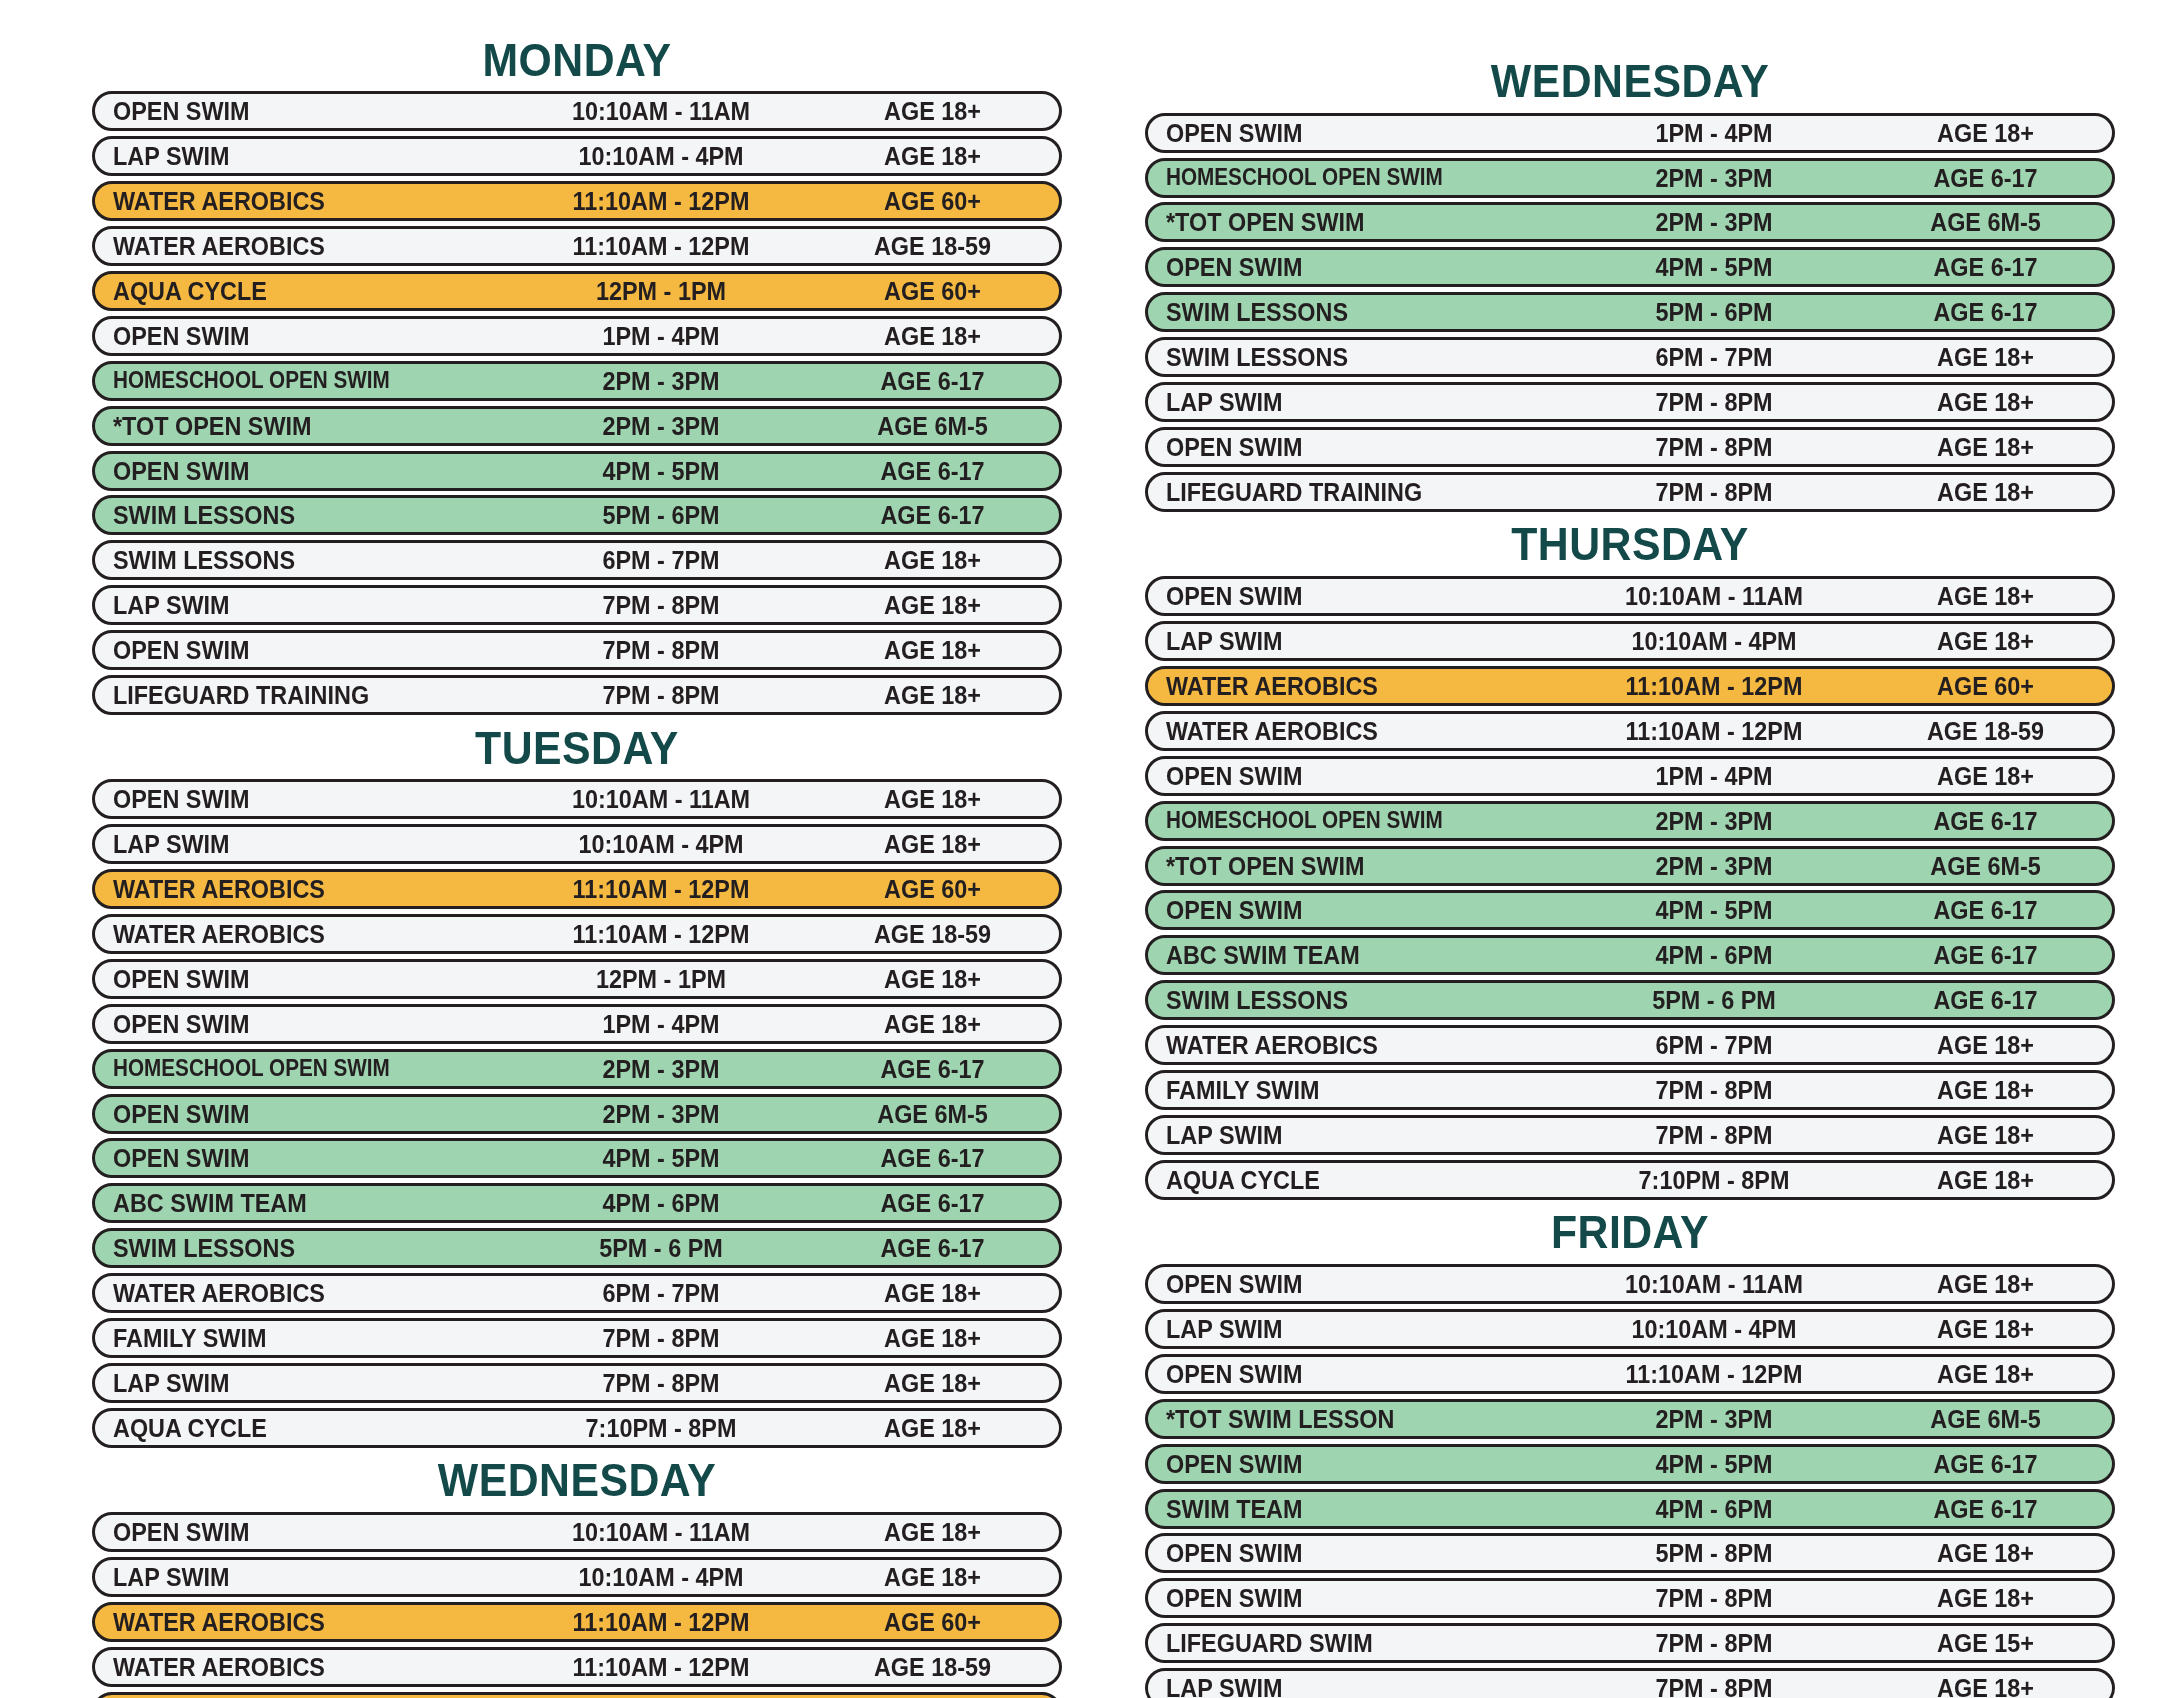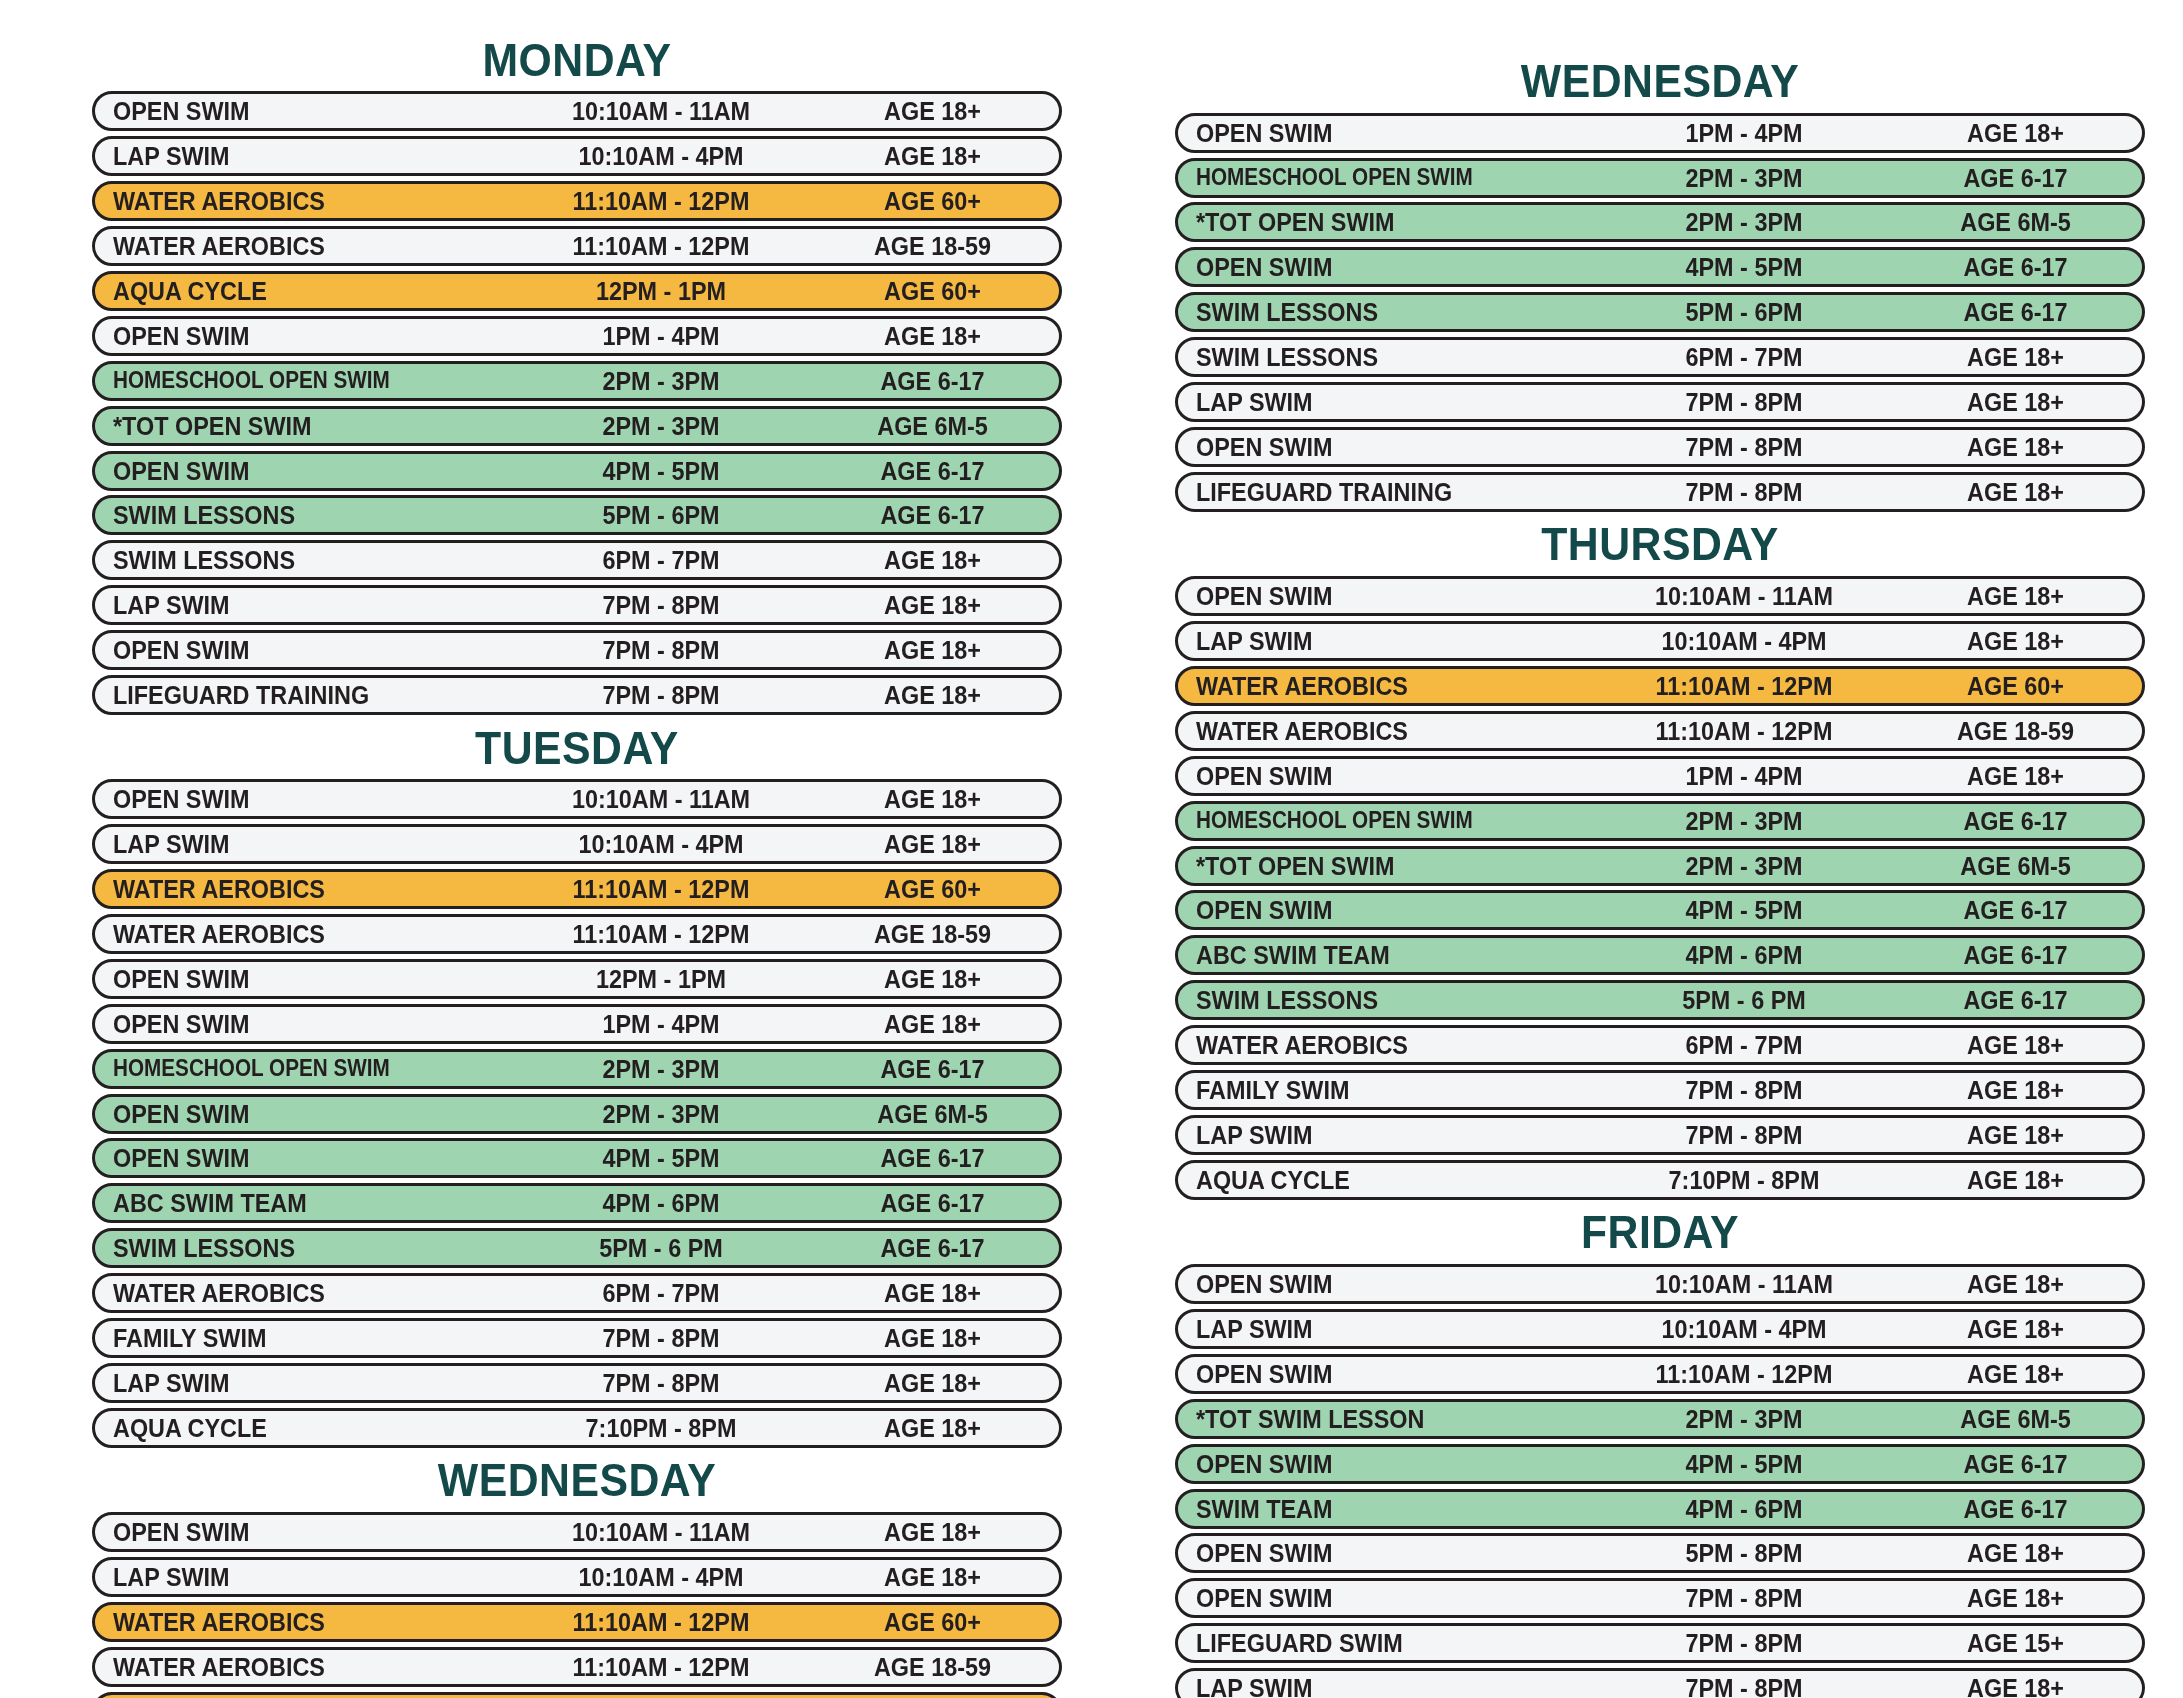--- a/index.html
+++ b/index.html
@@ -19,21 +19,21 @@
     background: #ffffff;
     padding: 0;
   }
 
   .columns {
     display: flex;
     flex-direction: row;
     width: 2183px;
     height: 1698px;
     padding: 27px 58px 0 92px;
-    gap: 113px;
+    gap: 83px;
   }
 
   .col {
     display: flex;
     flex-direction: column;
     width: 970px;
     flex: 0 0 auto;
   }
 
   .col-right { padding-top: 21.3px; }

